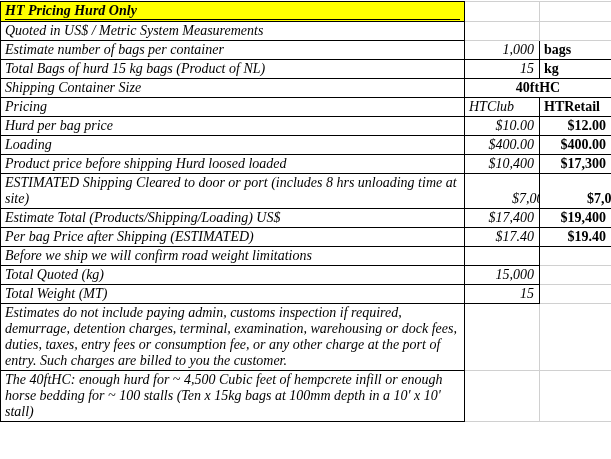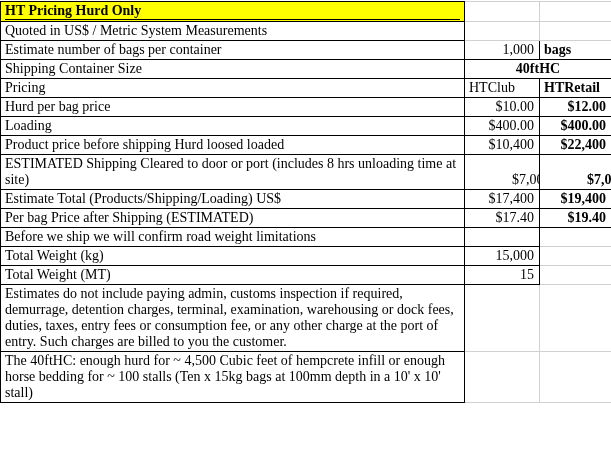--- a/index.html
+++ b/index.html
@@ -21,21 +21,21 @@
   col.cA{width:464px;} col.cB{width:75px;} col.cC{width:72px;}
   td{
     border:1px solid var(--grid);
     padding:0 4px 1px 4px;
     line-height:16px;
     vertical-align:middle;
     overflow:hidden;
     white-space:nowrap;
   }
   
-  td.blk{border:1.5px solid var(--border);}
+  td.blk{border:1.5px solid var(--border);font-style:italic;}
   
   td.blkl{border:1.5px solid var(--border);border-right:1px solid var(--grid);font-weight:bold;}
   td.hl{background:var(--hl);}
   td.num{text-align:right;padding-right:5px;}
   td.ctr{text-align:center;}
   td.wrap{white-space:normal;line-height:16px;vertical-align:middle;padding-top:1px;}
   td.vbot{vertical-align:bottom;padding-left:47px;}
   tr.r-s{height:19px;}
   tr.r-d{height:31px;}
   tr.r-q{height:64px;}
@@ -70,20 +70,25 @@
     <td></td>
     <td></td>
   </tr>
 
   <tr class="r-s">
     <td class="blk">Estimate number of bags per container</td>
     <td class="blk num">1,000</td>
     <td class="blkl">bags</td>
   </tr>
 
+  <tr class="r-s">
+    <td class="blk">Total Bags of hurd 15 kg bags (Product of NL)</td>
+    <td class="blk num">15</td>
+    <td class="blkl">kg</td>
+  </tr>
 
   <tr class="r-s">
     <td class="blk">Shipping Container Size</td>
     <td class="blkl ctr" colspan="2">40ftHC</td>
   </tr>
 
   <tr class="r-s">
     <td class="blk">Pricing</td>
     <td class="blk">HTClub</td>
     <td class="blkl">HTRetail</td>
@@ -98,21 +103,21 @@
 
   <tr class="r-s">
     <td class="blk">Loading</td>
     <td class="blk num">$400.00</td>
     <td class="blkl num">$400.00</td>
   </tr>
 
   <tr class="r-s">
     <td class="blk">Product price before shipping Hurd loosed loaded</td>
     <td class="blk num">$10,400</td>
-    <td class="blkl num">$22,400</td>
+    <td class="blkl num">$17,300</td>
   </tr>
 
   <tr class="r-d">
     <td class="blk wrap">ESTIMATED Shipping Cleared to door or port (includes 8 hrs unloading time at site)</td>
     <td class="blk num vbot">$7,000</td>
     <td class="blkl num vbot">$7,000</td>
   </tr>
 
   <tr class="r-s">
     <td class="blk">Estimate Total (Products/Shipping/Loading) US$</td>
@@ -126,21 +131,21 @@
     <td class="blkl num">$19.40</td>
   </tr>
 
   <tr class="r-s">
     <td class="blk">Before we ship we will confirm road weight limitations</td>
     <td class="blk"></td>
     <td></td>
   </tr>
 
   <tr class="r-s">
-    <td class="blk">Total Weight (kg)</td>
+    <td class="blk">Total Quoted (kg)</td>
     <td class="blk num">15,000</td>
     <td></td>
   </tr>
 
   <tr class="r-s">
     <td class="blk">Total Weight (MT)</td>
     <td class="blk num">15</td>
     <td></td>
   </tr>
 

